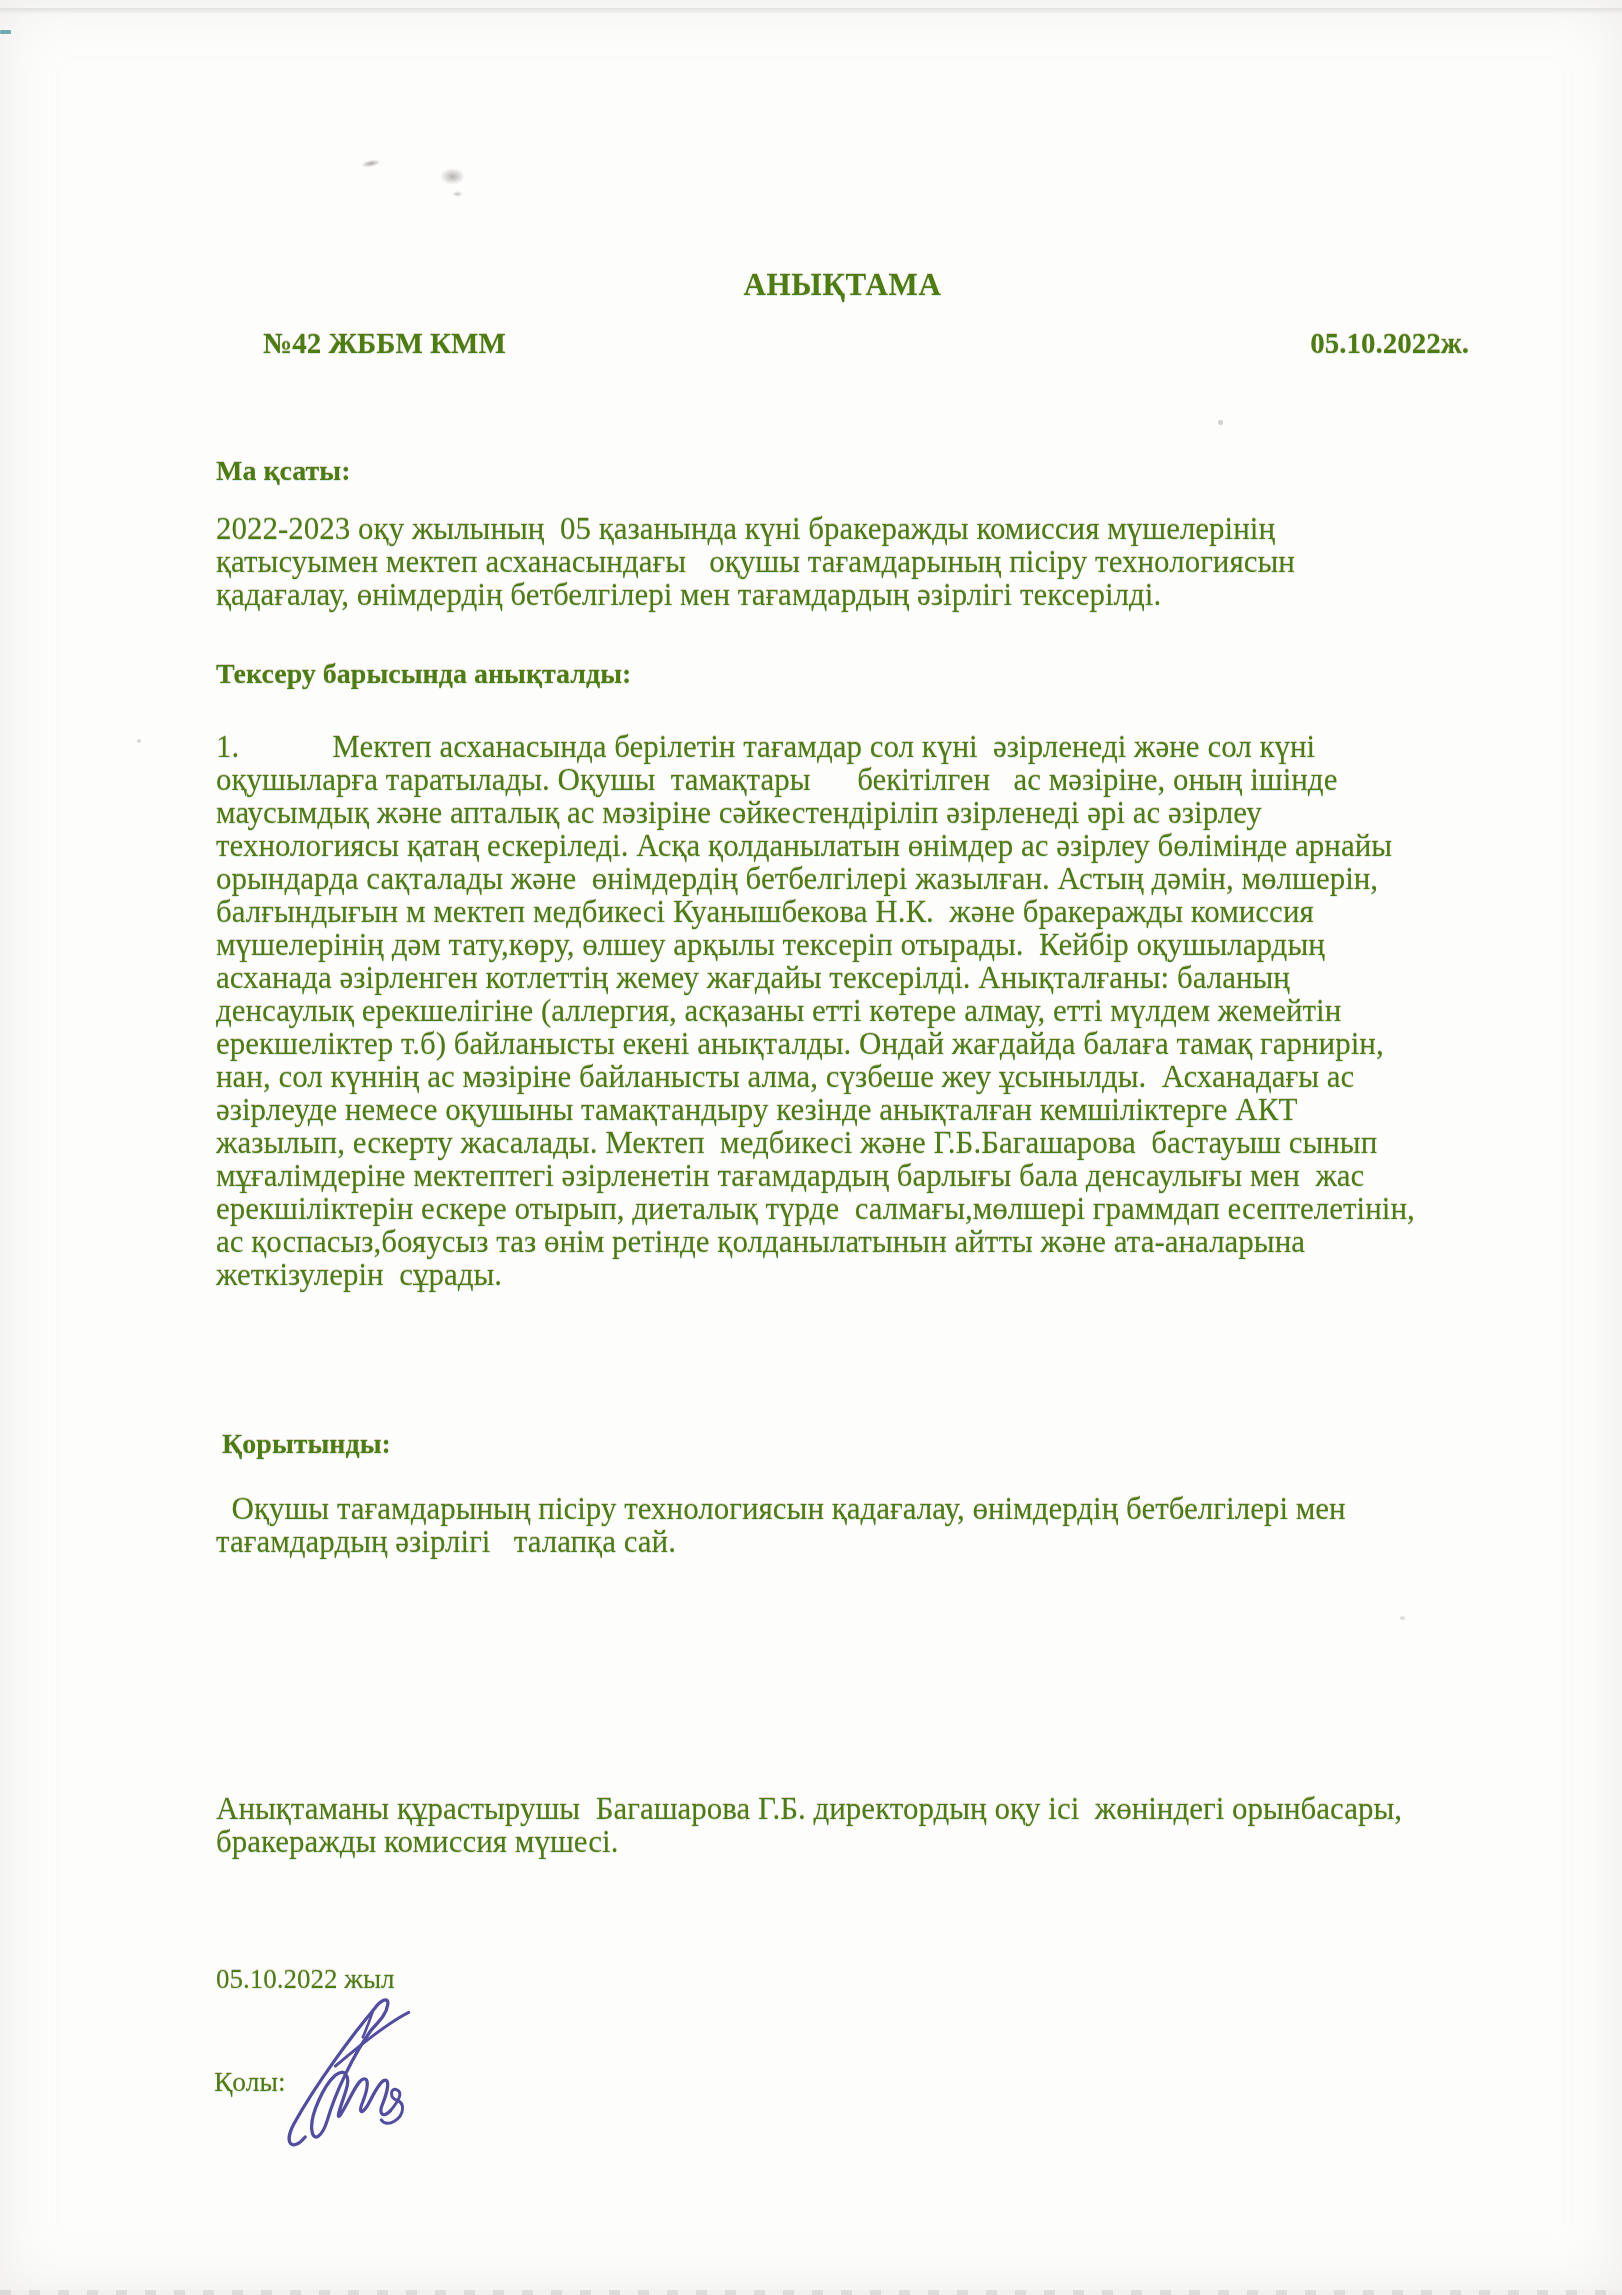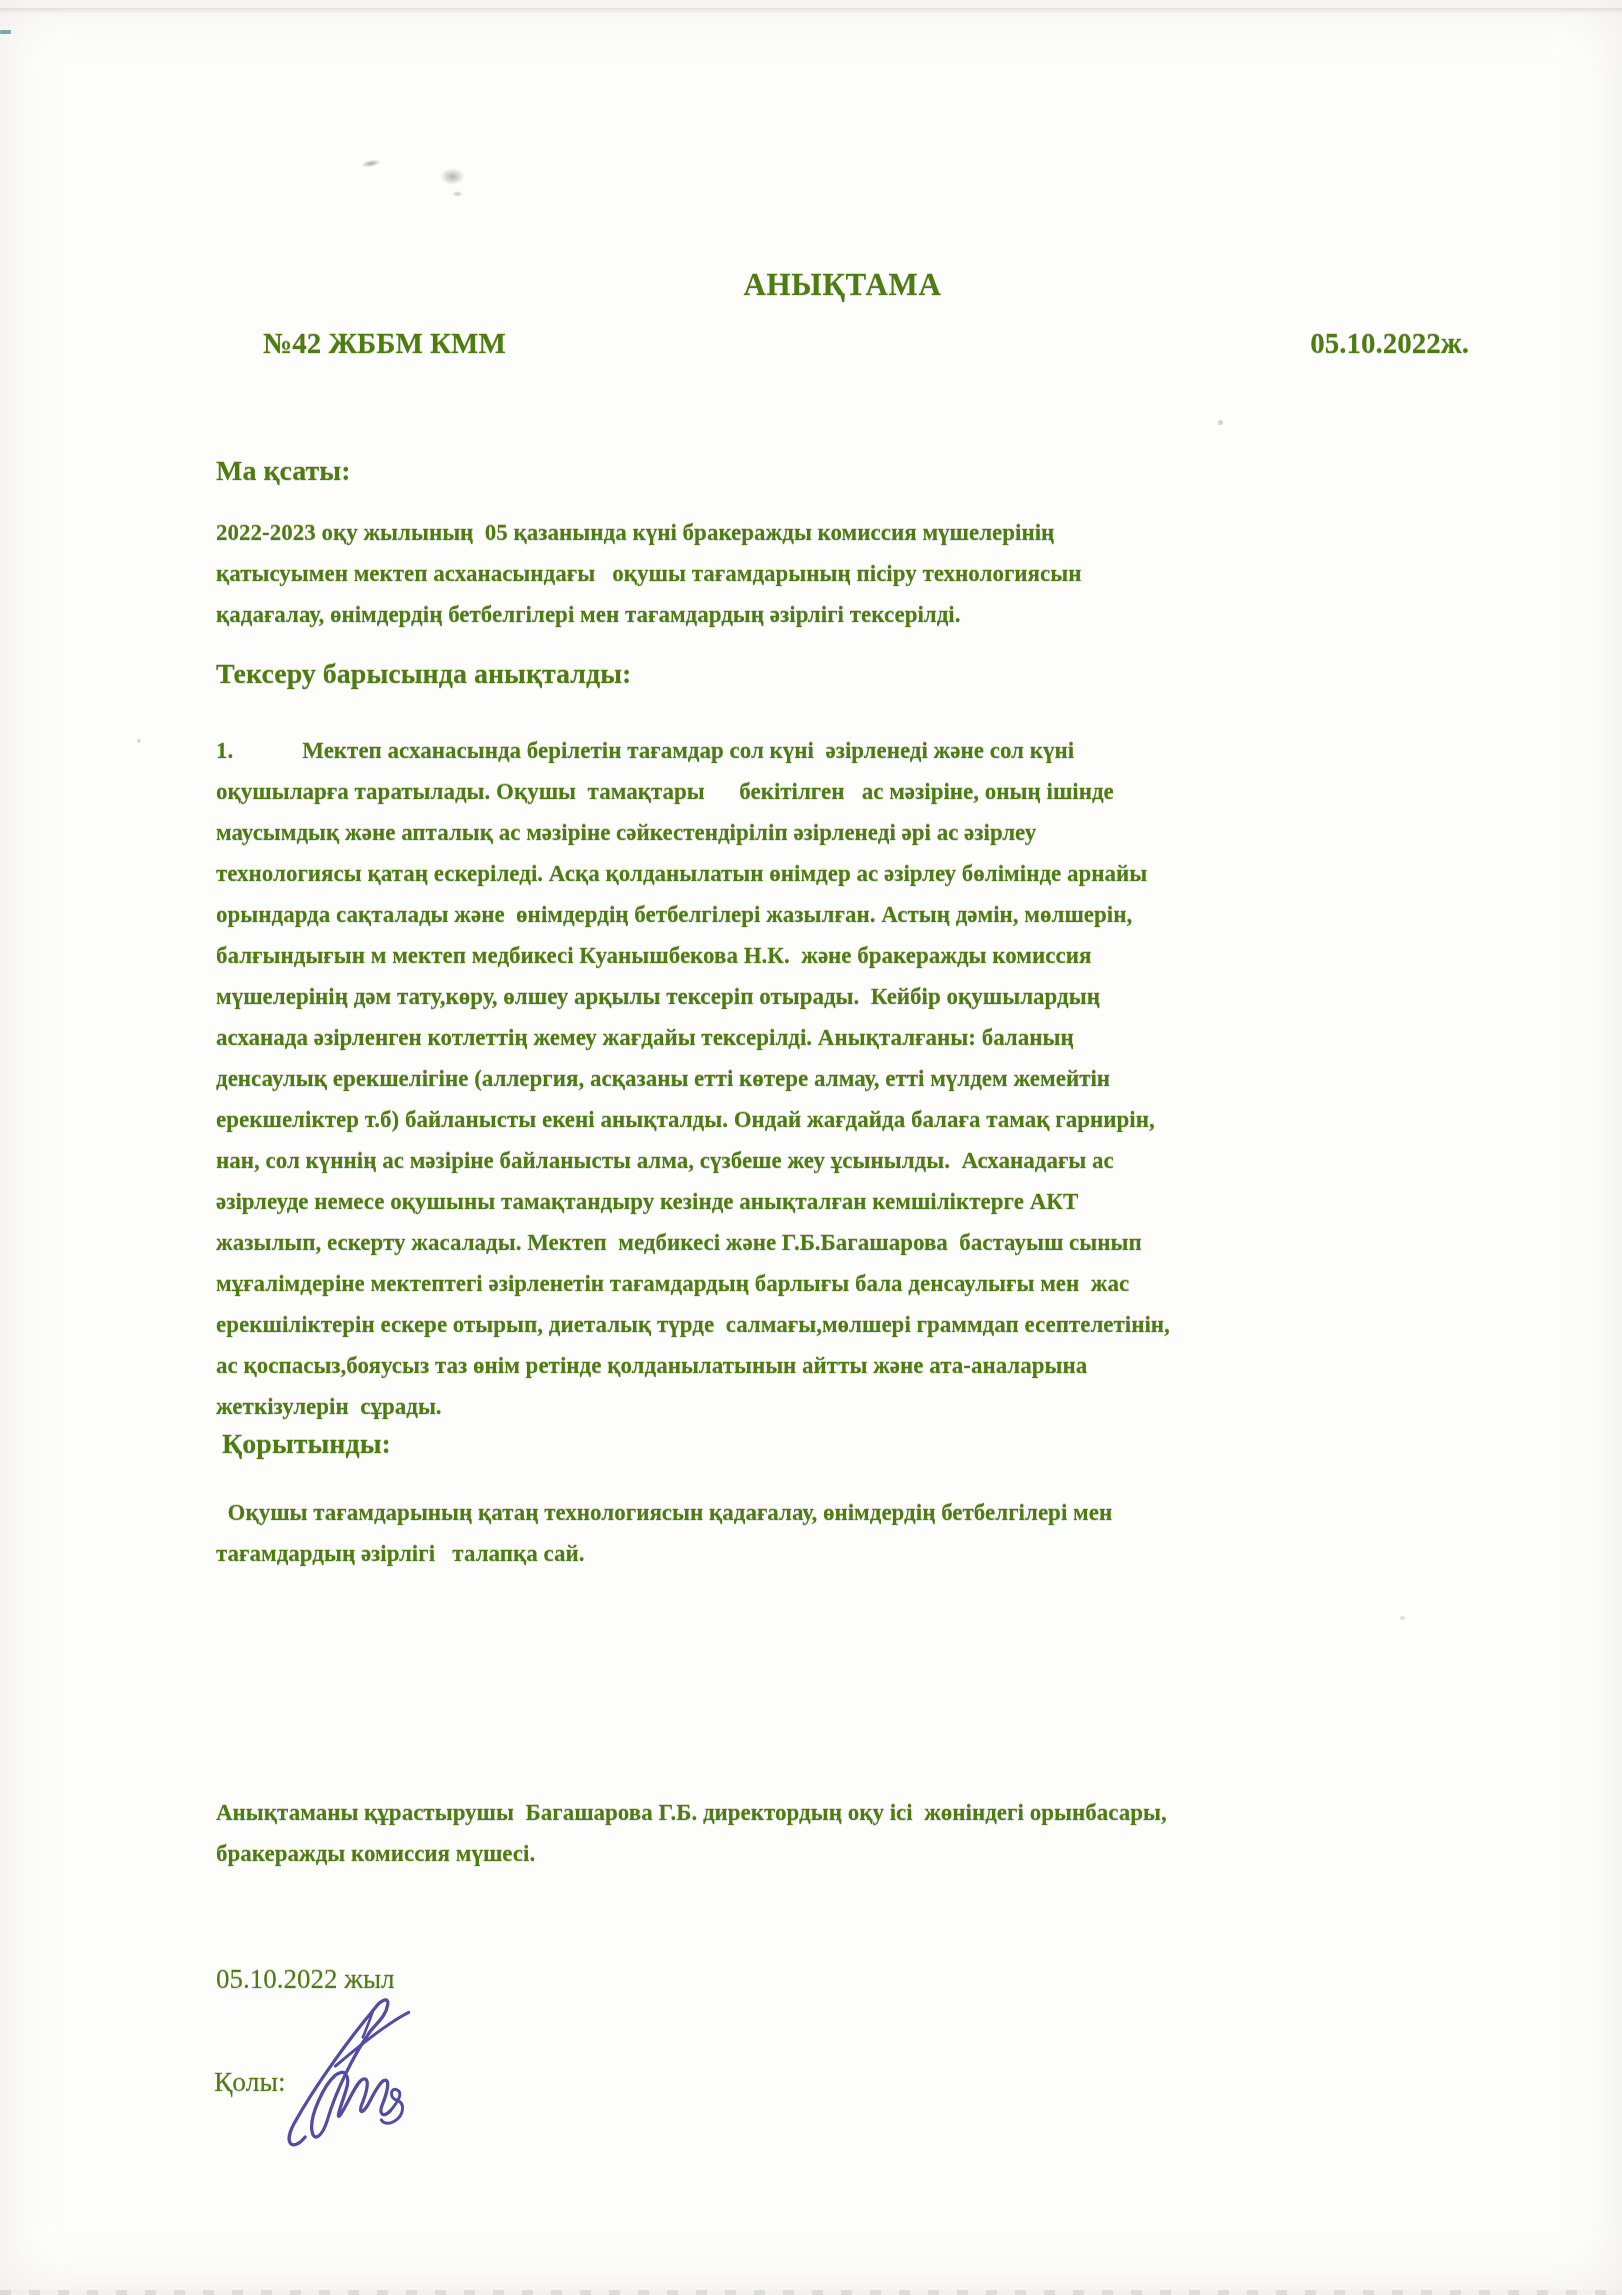--- a/index.html
+++ b/index.html
@@ -37,25 +37,24 @@
     font-size: 29px; font-weight: bold;
   }
   .header-org { padding-left: 47px; text-align: right; }
   .heading {
     font-size: 28px; font-weight: bold;
   }
   .h-purpose   { left: 216px; top: 455px; }
   .h-findings  { left: 216px; top: 658px; }
   .h-conclusion{ left: 222px; top: 1428px; }
   .para {
-    font-size: 23px;
-    line-height: 41px;
+    font-size: 31px;
+    line-height: 33px;
     white-space: pre-wrap;
     width: 1315px;
-    font-weight: bold;
   }
   .p-purpose    { left: 216px; top: 512px; }
   .p-findings   { left: 216px; top: 730px; }
   .p-conclusion { left: 216px; top: 1492px; }
   .p-composer   { left: 216px; top: 1792px; }
   .date-bottom  { left: 216px; top: 1964px; font-size: 27px; }
   .sign-label   { left: 214px; top: 2066px; font-size: 27.5px; }
   .signature-wrap { left: 275px; top: 1994px; width: 177px; height: 164px; }
 
   
@@ -127,21 +126,21 @@
 нан, сол күннің ас мәзіріне байланысты алма, сүзбеше жеу ұсынылды.  Асханадағы ас
 әзірлеуде немесе оқушыны тамақтандыру кезінде анықталған кемшіліктерге АКТ
 жазылып, ескерту жасалады. Мектеп  медбикесі және Г.Б.Багашарова  бастауыш сынып
 мұғалімдеріне мектептегі әзірленетін тағамдардың барлығы бала денсаулығы мен  жас
 ерекшіліктерін ескере отырып, диеталық түрде  салмағы,мөлшері граммдап есептелетінін,
 ас қоспасыз,бояусыз таз өнім ретінде қолданылатынын айтты және ата-аналарына
 жеткізулерін  сұрады.</div>
 
   <div class="abs heading h-conclusion scan-text">Қорытынды:</div>
 
-  <div class="abs para p-conclusion scan-text">  Оқушы тағамдарының қатаң технологиясын қадағалау, өнімдердің бетбелгілері мен
+  <div class="abs para p-conclusion scan-text">  Оқушы тағамдарының пісіру технологиясын қадағалау, өнімдердің бетбелгілері мен
 тағамдардың әзірлігі   талапқа сай.</div>
 
   <div class="abs para p-composer scan-text">Анықтаманы құрастырушы  Багашарова Г.Б. директордың оқу ісі  жөніндегі орынбасары,
 бракеражды комиссия мүшесі.</div>
 
   <div class="abs date-bottom scan-text">05.10.2022 жыл</div>
 
   <div class="abs sign-label scan-text">Қолы:</div>
 
   <div class="abs signature-wrap">

